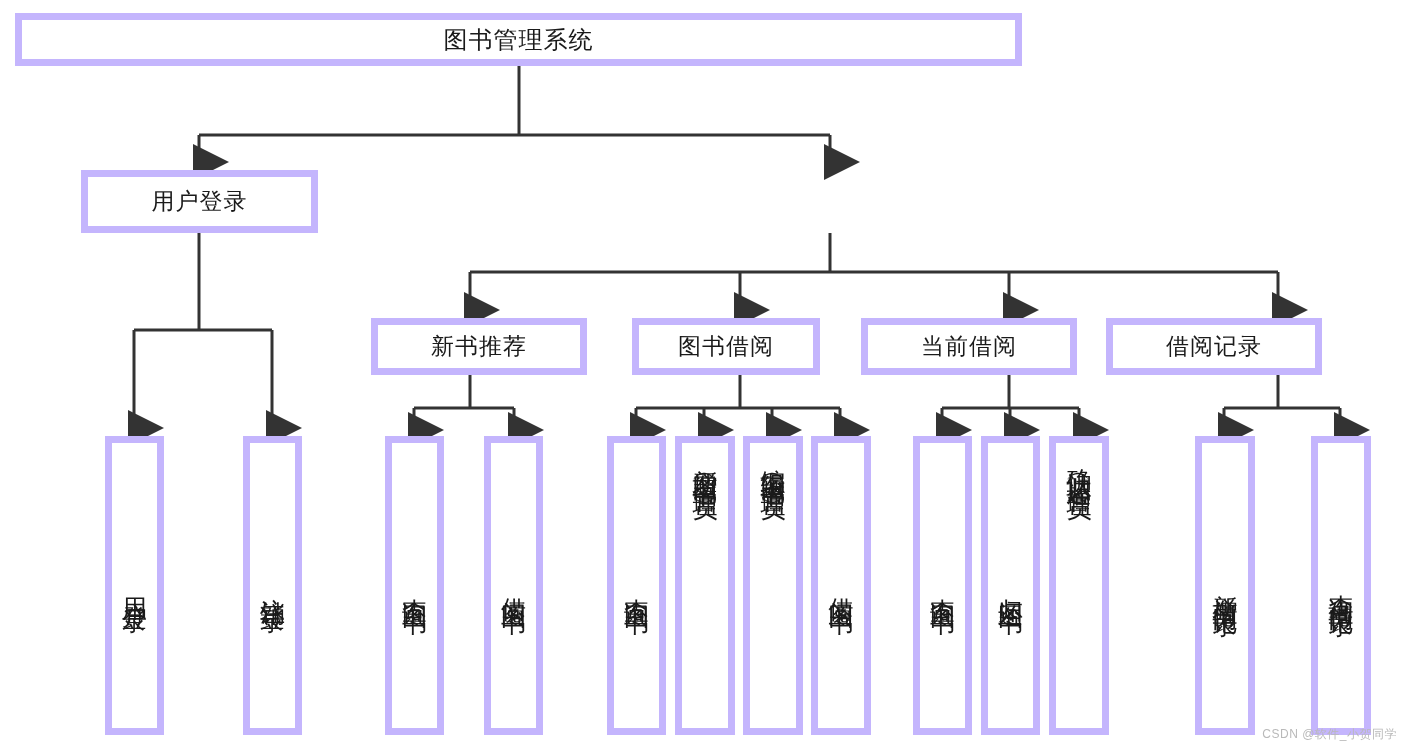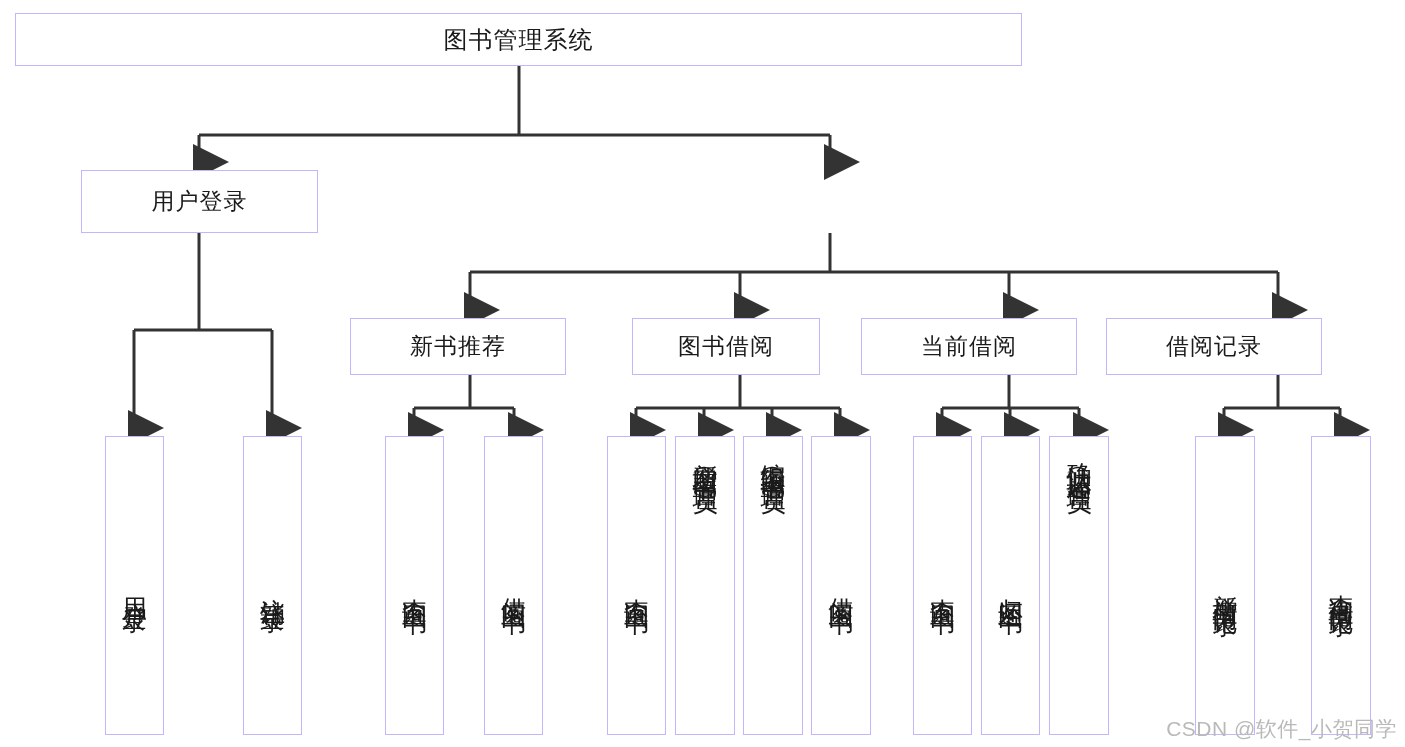--- a/index.html
+++ b/index.html
@@ -23,21 +23,21 @@
     left: 0;
     top: 0;
     width: 1405px;
     height: 747px;
     pointer-events: none;
   }
   .node {
     position: absolute;
     box-sizing: border-box;
     background: #ffffff;
-    border: 1px solid #c4b5fd;
+    border: 7px solid #c4b5fd;
     display: flex;
     align-items: center;
     justify-content: center;
     color: #1a1a1a;
     z-index: 2;
   }
   .node .label {
     display: block;
     text-align: center;
     line-height: 1.05;
@@ -66,21 +66,21 @@
     white-space: nowrap;
   }
   .node.vert.centered {
     align-items: center;
     padding-top: 0;
   }
   #watermark {
     position: absolute;
     right: 8px;
     bottom: 4px;
-    font-size: 21px;
+    font-size: 12px;
     color: #b9b9b9;
     letter-spacing: 0.5px;
     z-index: 5;
     white-space: nowrap;
   }
 </style>
 </head>
 <body>
 
 <div id="diagram-root">
@@ -138,21 +138,21 @@
   </svg>
 
   <div class="node horiz root" style="left:15px; top:13px; width:1007px; height:53px;">
     <span class="label">图书管理系统</span>
   </div>
 
   <div class="node horiz" style="left:81px; top:170px; width:237px; height:63px;">
     <span class="label">用户登录</span>
   </div>
 
-  <div class="node horiz" style="left:350px; top:318px; width:216px; height:57px;">
+  <div class="node horiz" style="left:371px; top:318px; width:216px; height:57px;">
     <span class="label">新书推荐</span>
   </div>
   <div class="node horiz" style="left:632px; top:318px; width:188px; height:57px;">
     <span class="label">图书借阅</span>
   </div>
   <div class="node horiz" style="left:861px; top:318px; width:216px; height:57px;">
     <span class="label">当前借阅</span>
   </div>
   <div class="node horiz" style="left:1106px; top:318px; width:216px; height:57px;">
     <span class="label">借阅记录</span>

